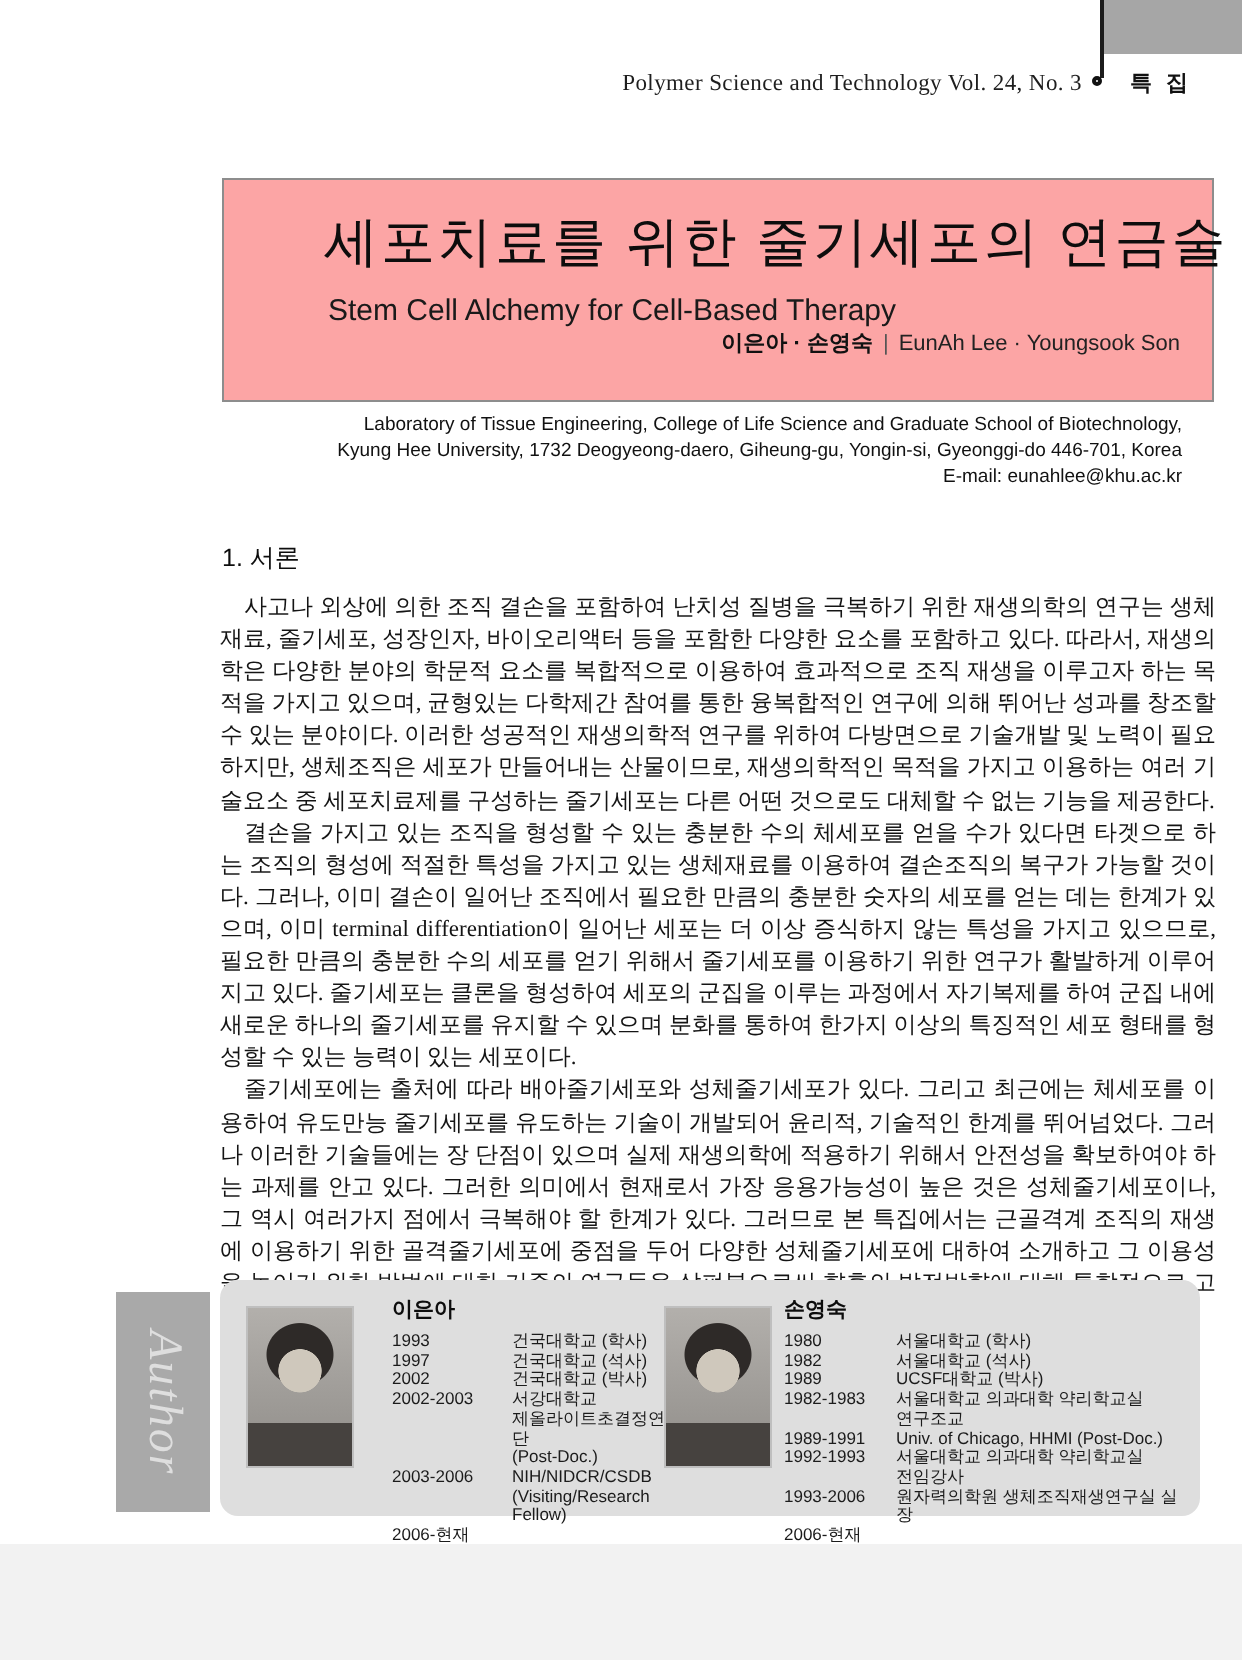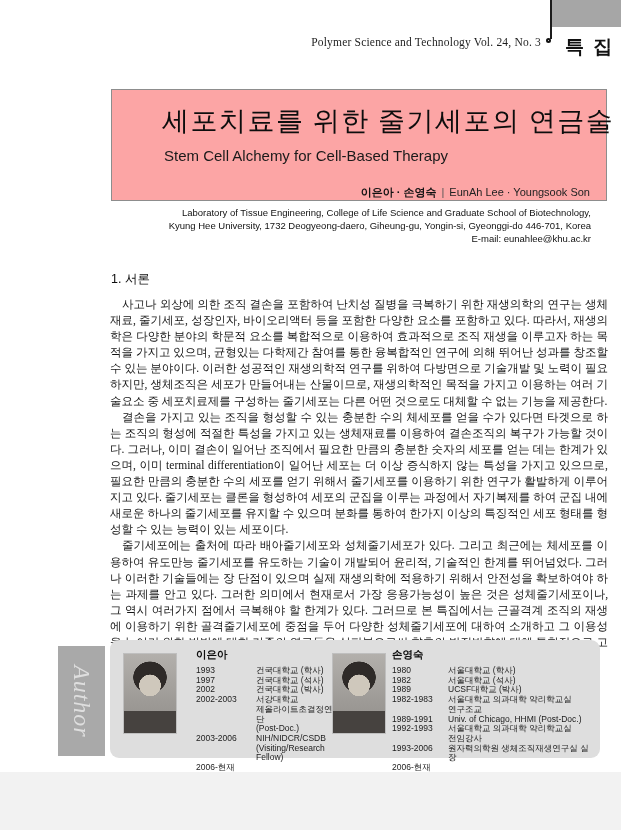--- a/index.html
+++ b/index.html
@@ -19,34 +19,34 @@
   .journal-title {
     position: absolute; top: 36px; left: 0; width: 541px;
     text-align: right; font-family: "Liberation Serif", "DejaVu Serif", serif;
     font-size: 11.5px; color: #1e1e1e; letter-spacing: 0.2px;
   }
   .bullet {
     position: absolute; left: 546px; top: 38px;
     width: 5px; height: 5px; border: 2.6px solid #111; border-radius: 50%;
     background: #fff; display: inline-block;
   }
-  .section-tag { position: absolute; left: 565px; top: 34px; font-size: 19px; font-weight: bold; color: #111; letter-spacing: 2px; }
+  .section-tag { position: absolute; left: 565px; top: 34px; font-size: 11px; font-weight: bold; color: #111; letter-spacing: 2px; }
 
   
   .title-box {
     position: absolute; left: 111px; top: 89px; width: 496px; height: 112px;
     border: 1px solid #8d8d8d; background: #fca5a5;
   }
   .title-ko {
     margin: 13px 0 0 50px;
     font-family: "Liberation Serif", "DejaVu Serif", serif;
     font-size: 27px; letter-spacing: 1.5px; color: #0d0d0d; white-space: nowrap;
   }
   .title-en { margin: 8px 0 0 52px; font-size: 15px; color: #1a1a1a; }
-  .authors-line { position: absolute; right: 16px; bottom: 0; font-size: 11px; white-space: nowrap; }
+  .authors-line { position: absolute; right: 16px; bottom: 21px; font-size: 11px; white-space: nowrap; }
   .a-ko { font-weight: bold; color: #111; }
   .a-div { color: #555; margin: 0 5px; }
   .a-en { color: #222; }
 
   
   .affiliation {
     position: absolute; left: 110px; top: 206px; width: 481px;
     text-align: right; font-size: 9.5px; line-height: 13px; color: #111;
   }
 

